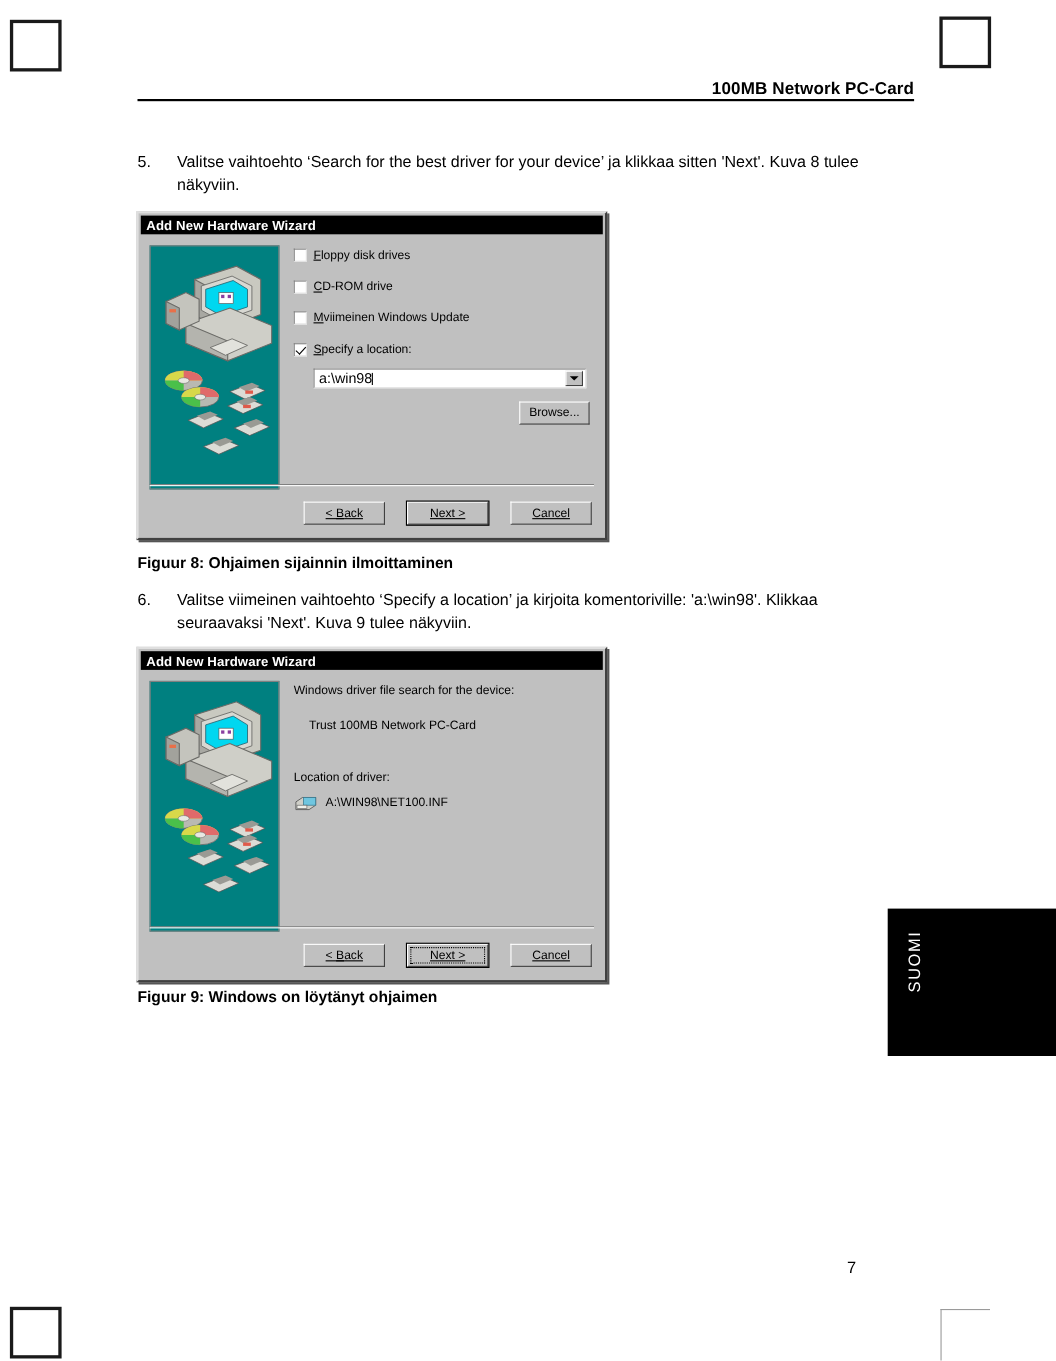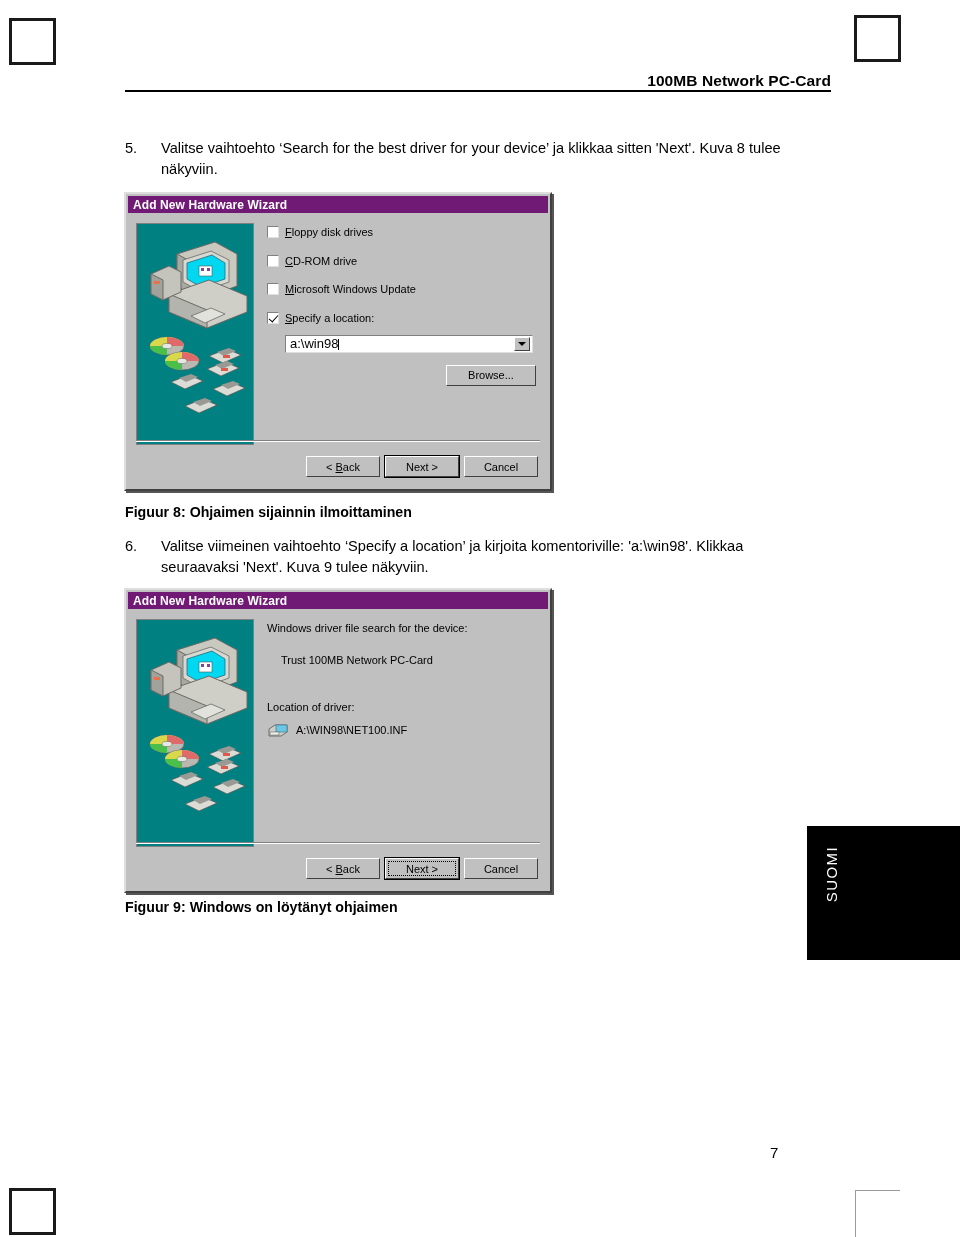--- a/index.html
+++ b/index.html
@@ -79,21 +79,21 @@
     font-size: 11px;
     color: #000;
     box-shadow: 2px 2px 0 #555;
   }
   .dlg-1 { left: 124px; top: 192px; width: 428px; height: 299px; }
   .dlg-2 { left: 124px; top: 588px; width: 428px; height: 305px; }
 
   .titlebar {
     height: 17px;
     margin: 2px 2px 0 2px;
-    background: #701a75;
+    background: #000000;
     color: #fff;
     font-weight: bold;
     font-size: 12px;
     display: flex;
     align-items: center;
     padding-left: 5px;
     letter-spacing: .1px;
   }
 
   .dlg-body {
@@ -207,41 +207,42 @@
     font-size: 11px;
     font-family: "Liberation Sans", sans-serif;
     color: #000;
     display: flex;
     align-items: center;
     justify-content: center;
     height: 21px;
     position: relative;
   }
   .btn-browse {
-    width: 90px;
+    width: 64px;
     margin-left: auto;
     margin-top: 12px;
     margin-right: 4px;
   }
 
   .sep-line {
     position: absolute;
     left: 10px; right: 10px;
     height: 0;
     border-top: 1px solid #808080;
     border-bottom: 1px solid #ffffff;
   }
   .dlg-1 .sep-line { top: 246px; }
   .dlg-2 .sep-line { top: 252px; }
 
   .btn-row {
     position: absolute;
     right: 12px;
     display: flex;
-    gap: 5px;
+    gap: 20px;
+    text-decoration: underline;
   }
   .dlg-1 .btn-row { top: 262px; }
   .dlg-2 .btn-row { top: 268px; }
   .btn-row .btn98 { width: 74px; }
   .btn-default {
     outline: 1.5px solid #000;
     outline-offset: 0px;
   }
   .btn-focus::after {
     content: "";
@@ -399,21 +400,21 @@
         <span><span class="acc">F</span><span>loppy disk drives</span></span>
       </div>
 
       <div class="cb-row">
         <span class="cb"></span>
         <span><span class="acc">C</span><span>D-ROM drive</span></span>
       </div>
 
       <div class="cb-row">
         <span class="cb"></span>
-        <span><span class="acc">M</span><span>icrosoft Windows Update</span></span>
+        <span><span class="acc">M</span><span>viimeinen Windows Update</span></span>
       </div>
 
       <div class="cb-row">
         <span class="cb checked"></span>
         <span><span class="acc">S</span><span>pecify a location:</span></span>
       </div>
 
       <div class="combo">
         <span class="combo-text"><span>a:\win98</span><span class="caret"></span></span>
         <span class="combo-arrow">

